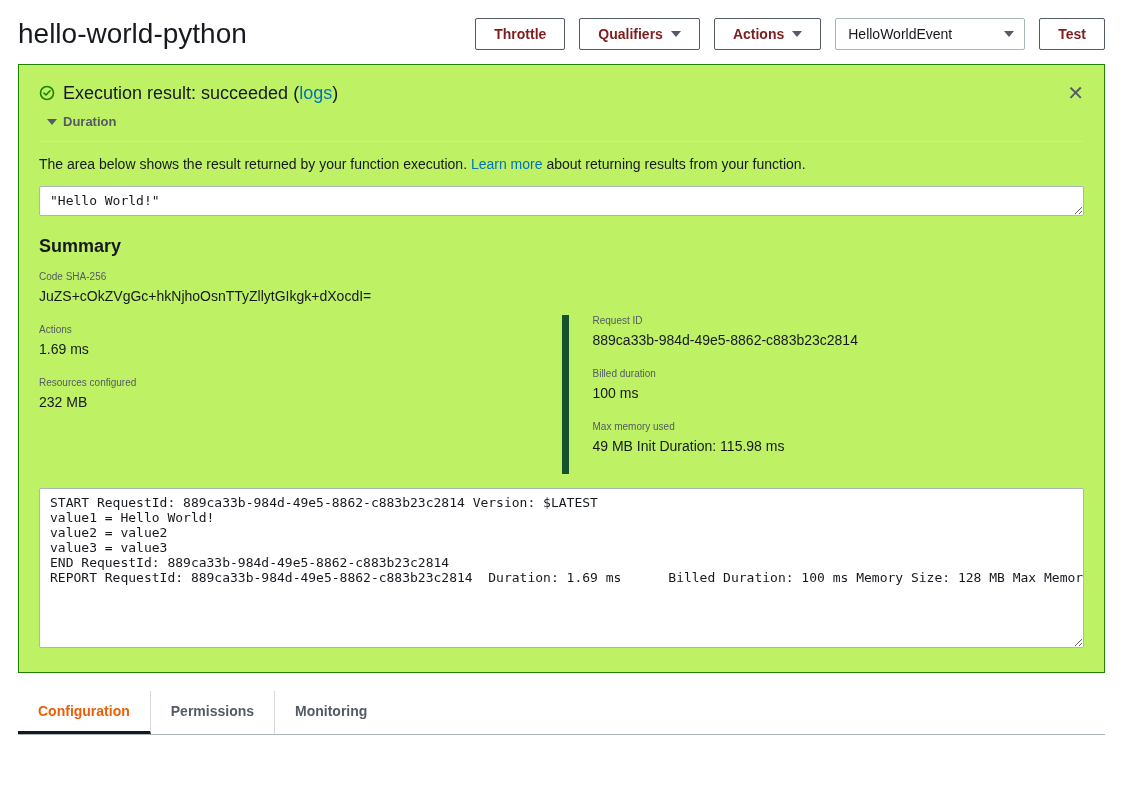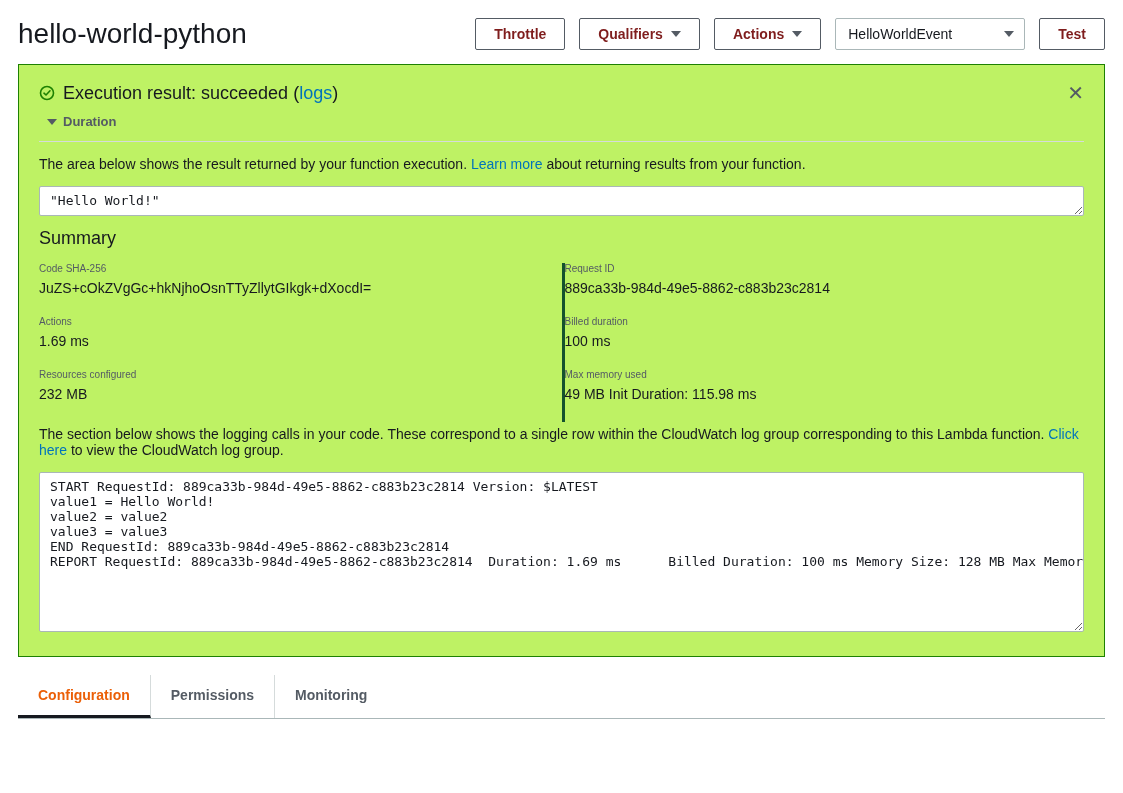--- a/index.html
+++ b/index.html
@@ -125,30 +125,32 @@
     font-size: 13px;
     color: #16191f;
     margin-top: 14px;
     min-height: 30px;
     resize: both;
     overflow: auto;
   }
   .mono-box.tall { min-height: 160px; white-space: pre; }
   .summary-heading {
     font-size: 18px;
-    font-weight: 400;
-    margin-top: 12px;
+    font-weight: 700;
+    margin-top: 20px;
     margin-bottom: 14px;
   }
   .summary-grid {
     display: grid;
     grid-template-columns: 1fr 1fr;
   }
   .summary-grid .col-right {
-    border-left: 3px solid #14532d;
+    border-left: 7px solid #14532d;
+    padding-left: 24px;
+    margin-top: 44px;
   }
   .field { margin-bottom: 20px; }
   .field .label {
     font-size: 10px;
     color: #545b64;
     margin-bottom: 6px;
   }
   .field .value {
     font-size: 14px;
     color: #16191f;
@@ -252,23 +254,20 @@
         <div class="label">Billed duration</div>
         <div class="value">100 ms</div>
       </div>
       <div class="field">
         <div class="label">Max memory used</div>
         <div class="value">49 MB Init Duration: 115.98 ms</div>
       </div>
     </div>
   </div>
 
-  <div class="log-desc">
-    <span>The section below shows the logging calls in your code. These correspond to a single row within the CloudWatch log group corresponding to this Lambda function. </span><a>Click here</a><span> to view the CloudWatch log group.</span>
-  </div>
 
   <div class="mono-box tall">START RequestId: 889ca33b-984d-49e5-8862-c883b23c2814 Version: $LATEST
 value1 = Hello World!
 value2 = value2
 value3 = value3
 END RequestId: 889ca33b-984d-49e5-8862-c883b23c2814
 REPORT RequestId: 889ca33b-984d-49e5-8862-c883b23c2814  Duration: 1.69 ms      Billed Duration: 100 ms Memory Size: 128 MB Max Memory Used: 49 MB  Init Duration: 115.98 ms</div>
 </div>
 
 <div class="tabs">

